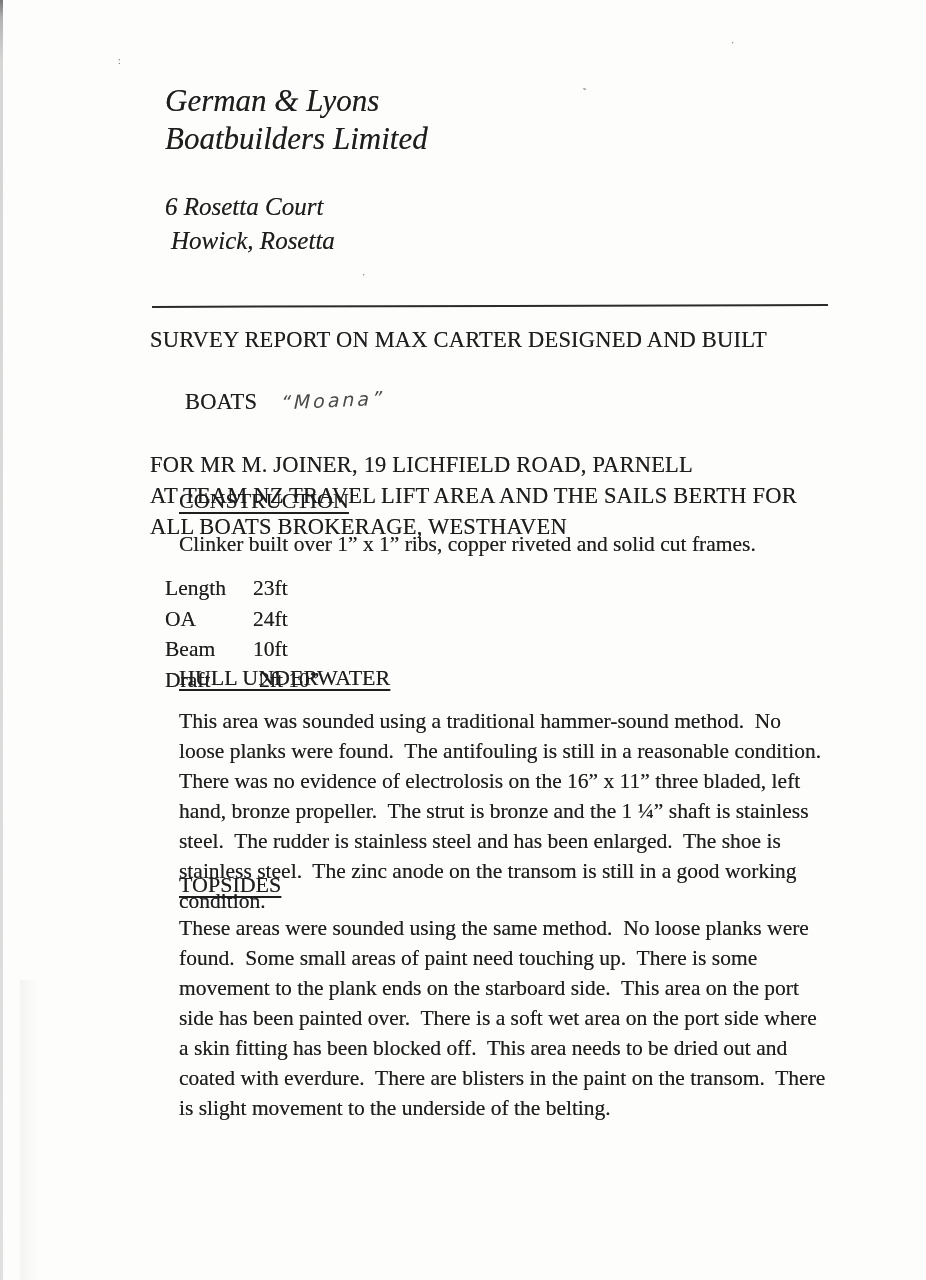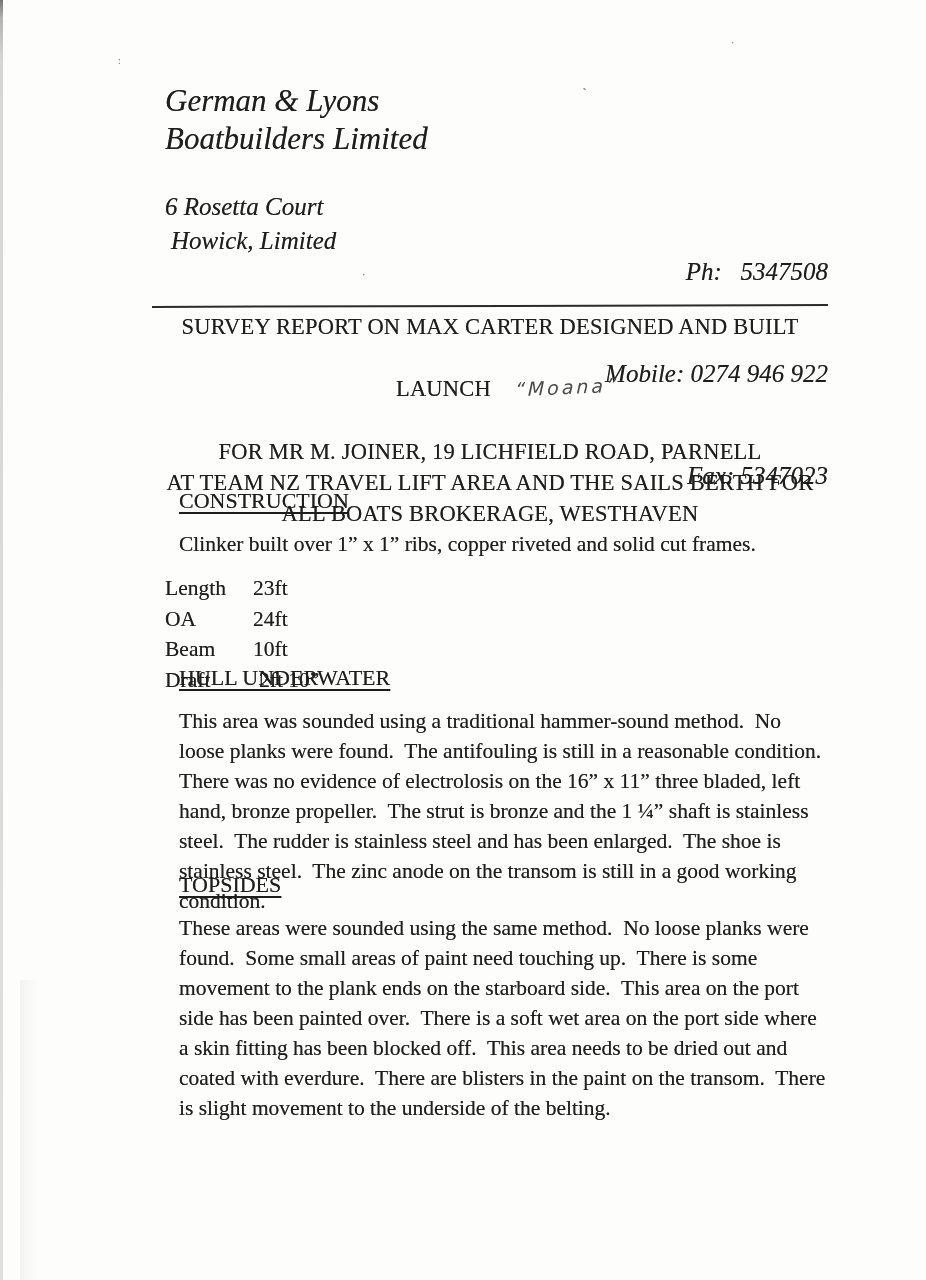--- a/index.html
+++ b/index.html
@@ -45,22 +45,22 @@
   }
 
   .rule {
     position: absolute; left: 152px; top: 305px; width: 676px; height: 0;
     border-top: 2px solid #2b2b2b;
     transform: rotate(-0.15deg);
   }
 
   
   .title-block {
-    position: absolute; left: 150px; top: 311px; width: 680px;
-    text-align: center; font-size: 22.5px; line-height: 31px;
+    position: absolute; left: 150px; top: 324px; width: 680px;
+    text-align: left; font-size: 22.5px; line-height: 31px;
     letter-spacing: 0.2px;
   }
   .title-line { white-space: pre; }
   sup.ordinal { font-size: 13px; vertical-align: super; line-height: 0; letter-spacing: 0; }
 
   .handwritten {
     display: inline-block;
     margin-left: 24px;
     font-family: "DejaVu Sans", sans-serif;
     font-style: italic;
@@ -102,35 +102,30 @@
   <div class="speck" style="left:362px; top:270px;">·</div>
   <div class="speck" style="left:583px; top:88px;">˜</div>
 
   <div class="company">
     <div>German &amp; Lyons</div>
     <div>Boatbuilders Limited</div>
   </div>
 
   <div class="address">
     <div>6 Rosetta Court</div>
-    <div style="padding-left:6px;">Howick, Limited</div>
+    <div style="padding-left:6px;">Howick, Rosetta</div>
   </div>
 
-  <div class="contact">
-    <div>Ph:   5347508</div>
-    <div>Mobile: 0274 946 922</div>
-    <div>Fax: 5347023</div>
-  </div>
 
   <div class="rule"></div>
 
   <div class="title-block">
     <div class="title-line">SURVEY REPORT ON MAX CARTER DESIGNED AND BUILT</div>
     <div class="title-line">
-      <span>LAUNCH</span><span class="handwritten">“Moana”</span>
+      <span>BOATS</span><span class="handwritten">“Moana”</span>
     </div>
     <div class="title-line">FOR MR M. JOINER, 19 LICHFIELD ROAD, PARNELL</div>
     <div class="title-line">AT TEAM NZ TRAVEL LIFT AREA AND THE SAILS BERTH FOR</div>
     <div class="title-line">ALL BOATS BROKERAGE, WESTHAVEN</div>
   </div>
 
   <div class="section" style="top:487px;">
     <h2 class="section-heading">CONSTRUCTION</h2>
     <p class="section-body">Clinker built over 1” x 1” ribs, copper riveted and solid cut frames.</p>
     <div class="dims">

